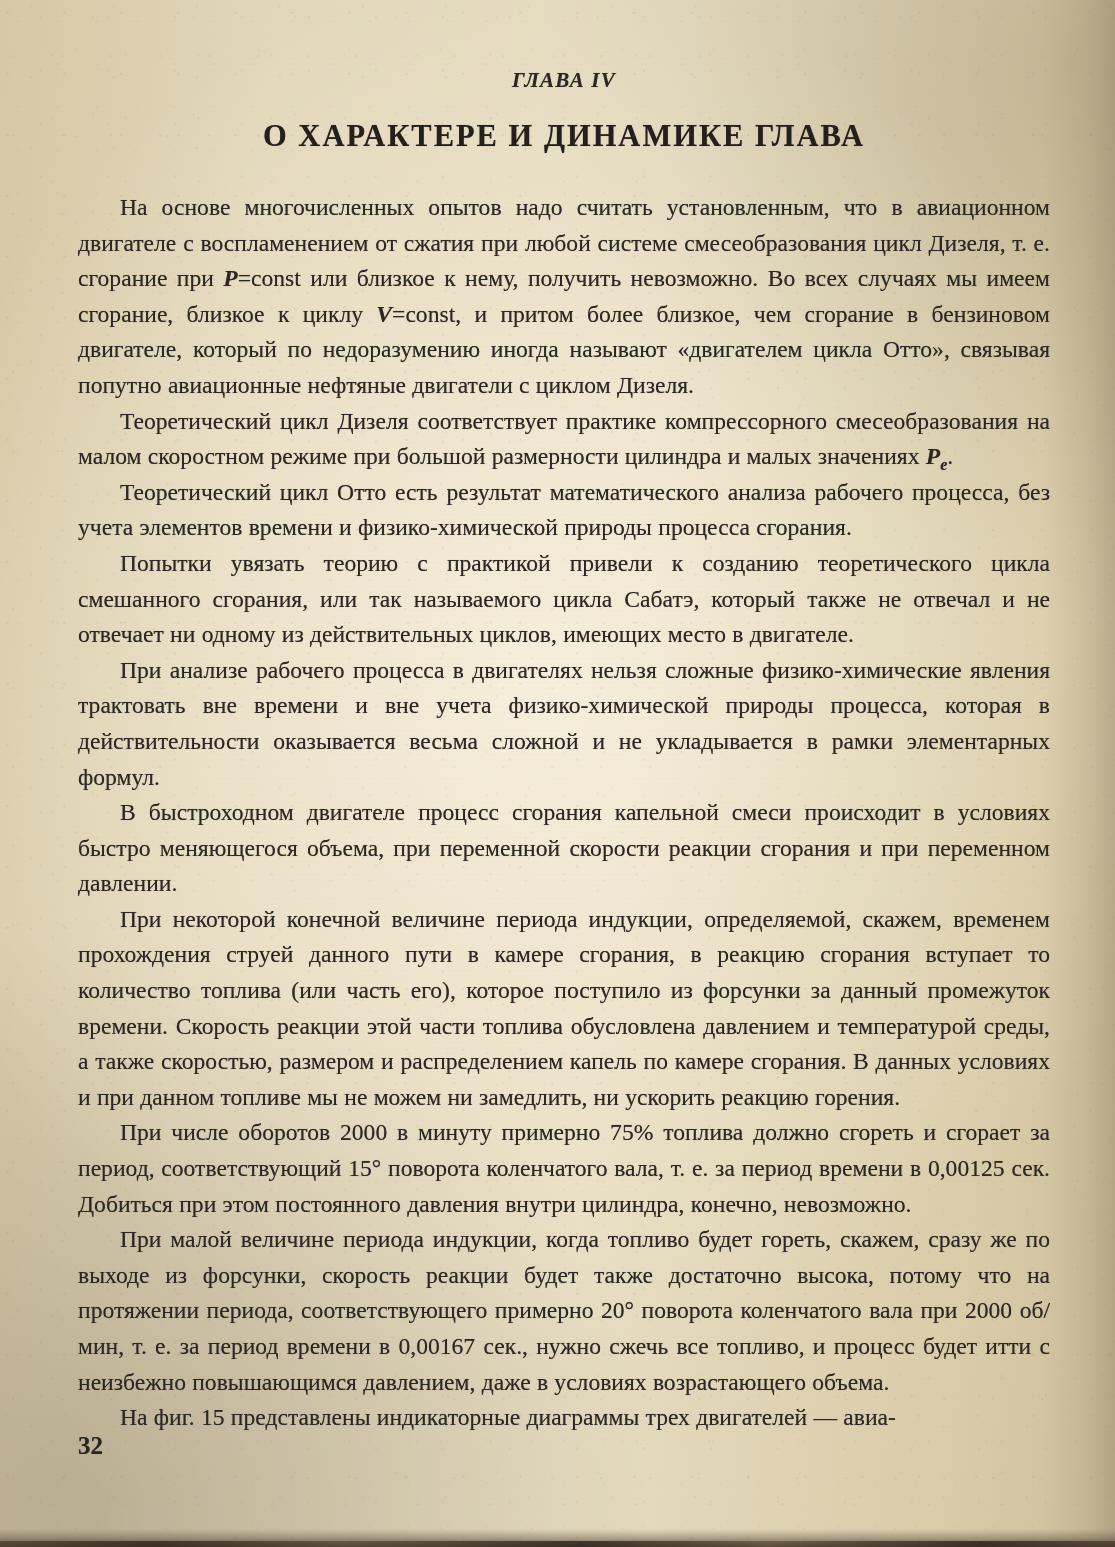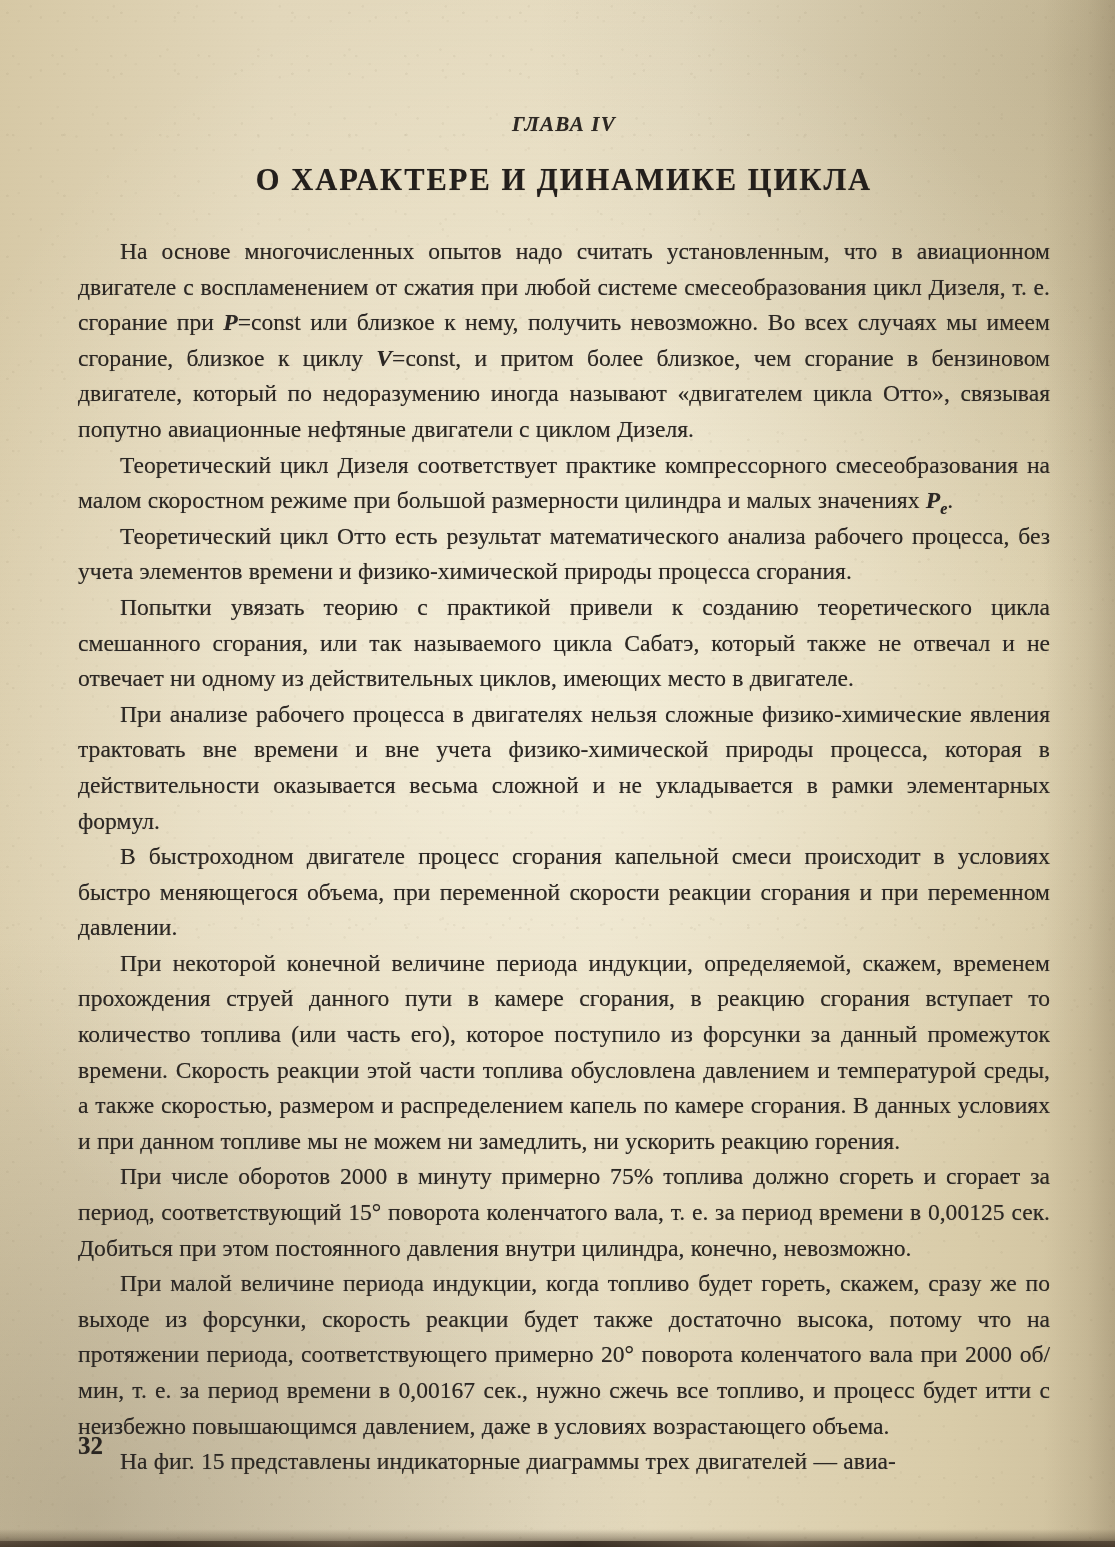--- a/index.html
+++ b/index.html
@@ -77,21 +77,21 @@
     position: absolute;
     left: 78px;
     top: 0;
     width: 972px;
     height: 100%;
   }
 
   
   .chapter-label {
     margin: 0;
-    padding-top: 112px;
+    padding-top: 68px;
     text-align: center;
     font-style: italic;
     font-weight: 700;
     font-size: 21px;
     letter-spacing: 1.2px;
     color: #2c2723;
   }
 
   .chapter-title {
     margin: 0;
@@ -165,21 +165,21 @@
 </style>
 </head>
 <body>
 
 <div id="page">
 
   <div id="content">
 
     <div class="chapter-label">ГЛАВА IV</div>
 
-    <h1 class="chapter-title">О ХАРАКТЕРЕ И ДИНАМИКЕ ЦИКЛА</h1>
+    <h1 class="chapter-title">О ХАРАКТЕРЕ И ДИНАМИКЕ ГЛАВА</h1>
 
     <div id="body-text">
         <p class="para" id="p1"><span>На основе многочисленных опытов надо считать установленным, что в авиационном двигателе с воспламенением от сжатия при любой системе смесеобразования цикл Дизеля, т. е. сгорание при </span><span class="mathvar">P</span><span>=const или близкое к нему, получить невозможно. Во всех случаях мы имеем сгорание, близкое к циклу </span><span class="mathvar">V</span><span>=const, и притом более близкое, чем сгорание в бензиновом двигателе, который по недоразумению иногда называют «двигателем цикла Отто», связывая попутно авиационные нефтяные двигатели с циклом Дизеля.</span></p>
         <p class="para" id="p2"><span>Теоретический цикл Дизеля соответствует практике компрессорного смесеобразования на малом скоростном режиме при большой размерности цилиндра и малых значениях </span><span class="mathvar">P<sub>e</sub></span><span>.</span></p>
         <p class="para" id="p3"><span>Теоретический цикл Отто есть результат математического анализа рабочего процесса, без учета элементов времени и физико-химической природы процесса сгорания.</span></p>
         <p class="para" id="p4"><span>Попытки увязать теорию с практикой привели к созданию теоретического цикла смешанного сгорания, или так называемого цикла Сабатэ, который также не отвечал и не отвечает ни одному из действительных циклов, имеющих место в двигателе.</span></p>
         <p class="para" id="p5"><span>При анализе рабочего процесса в двигателях нельзя сложные физико-химические явления трактовать вне времени и вне учета физико-химической природы процесса, которая в действительности оказывается весьма сложной и не укладывается в рамки элементарных формул.</span></p>
         <p class="para" id="p6"><span>В быстроходном двигателе процесс сгорания капельной смеси происходит в условиях быстро меняющегося объема, при переменной скорости реакции сгорания и при переменном давлении.</span></p>
         <p class="para" id="p7"><span>При некоторой конечной величине периода индукции, определяемой, скажем, временем прохождения струей данного пути в камере сгорания, в реакцию сгорания вступает то количество топлива (или часть его), которое поступило из форсунки за данный промежуток времени. Скорость реакции этой части топлива обусловлена давлением и температурой среды, а также скоростью, размером и распределением капель по камере сгорания. В данных условиях и при данном топливе мы не можем ни замедлить, ни ускорить реакцию горения.</span></p>
         <p class="para" id="p8"><span>При числе оборотов 2000 в минуту примерно 75% топлива должно сгореть и сгорает за период, соответствующий 15° поворота коленчатого вала, т. е. за период времени в 0,00125 сек. Добиться при этом постоянного давления внутри цилиндра, конечно, невозможно.</span></p>

